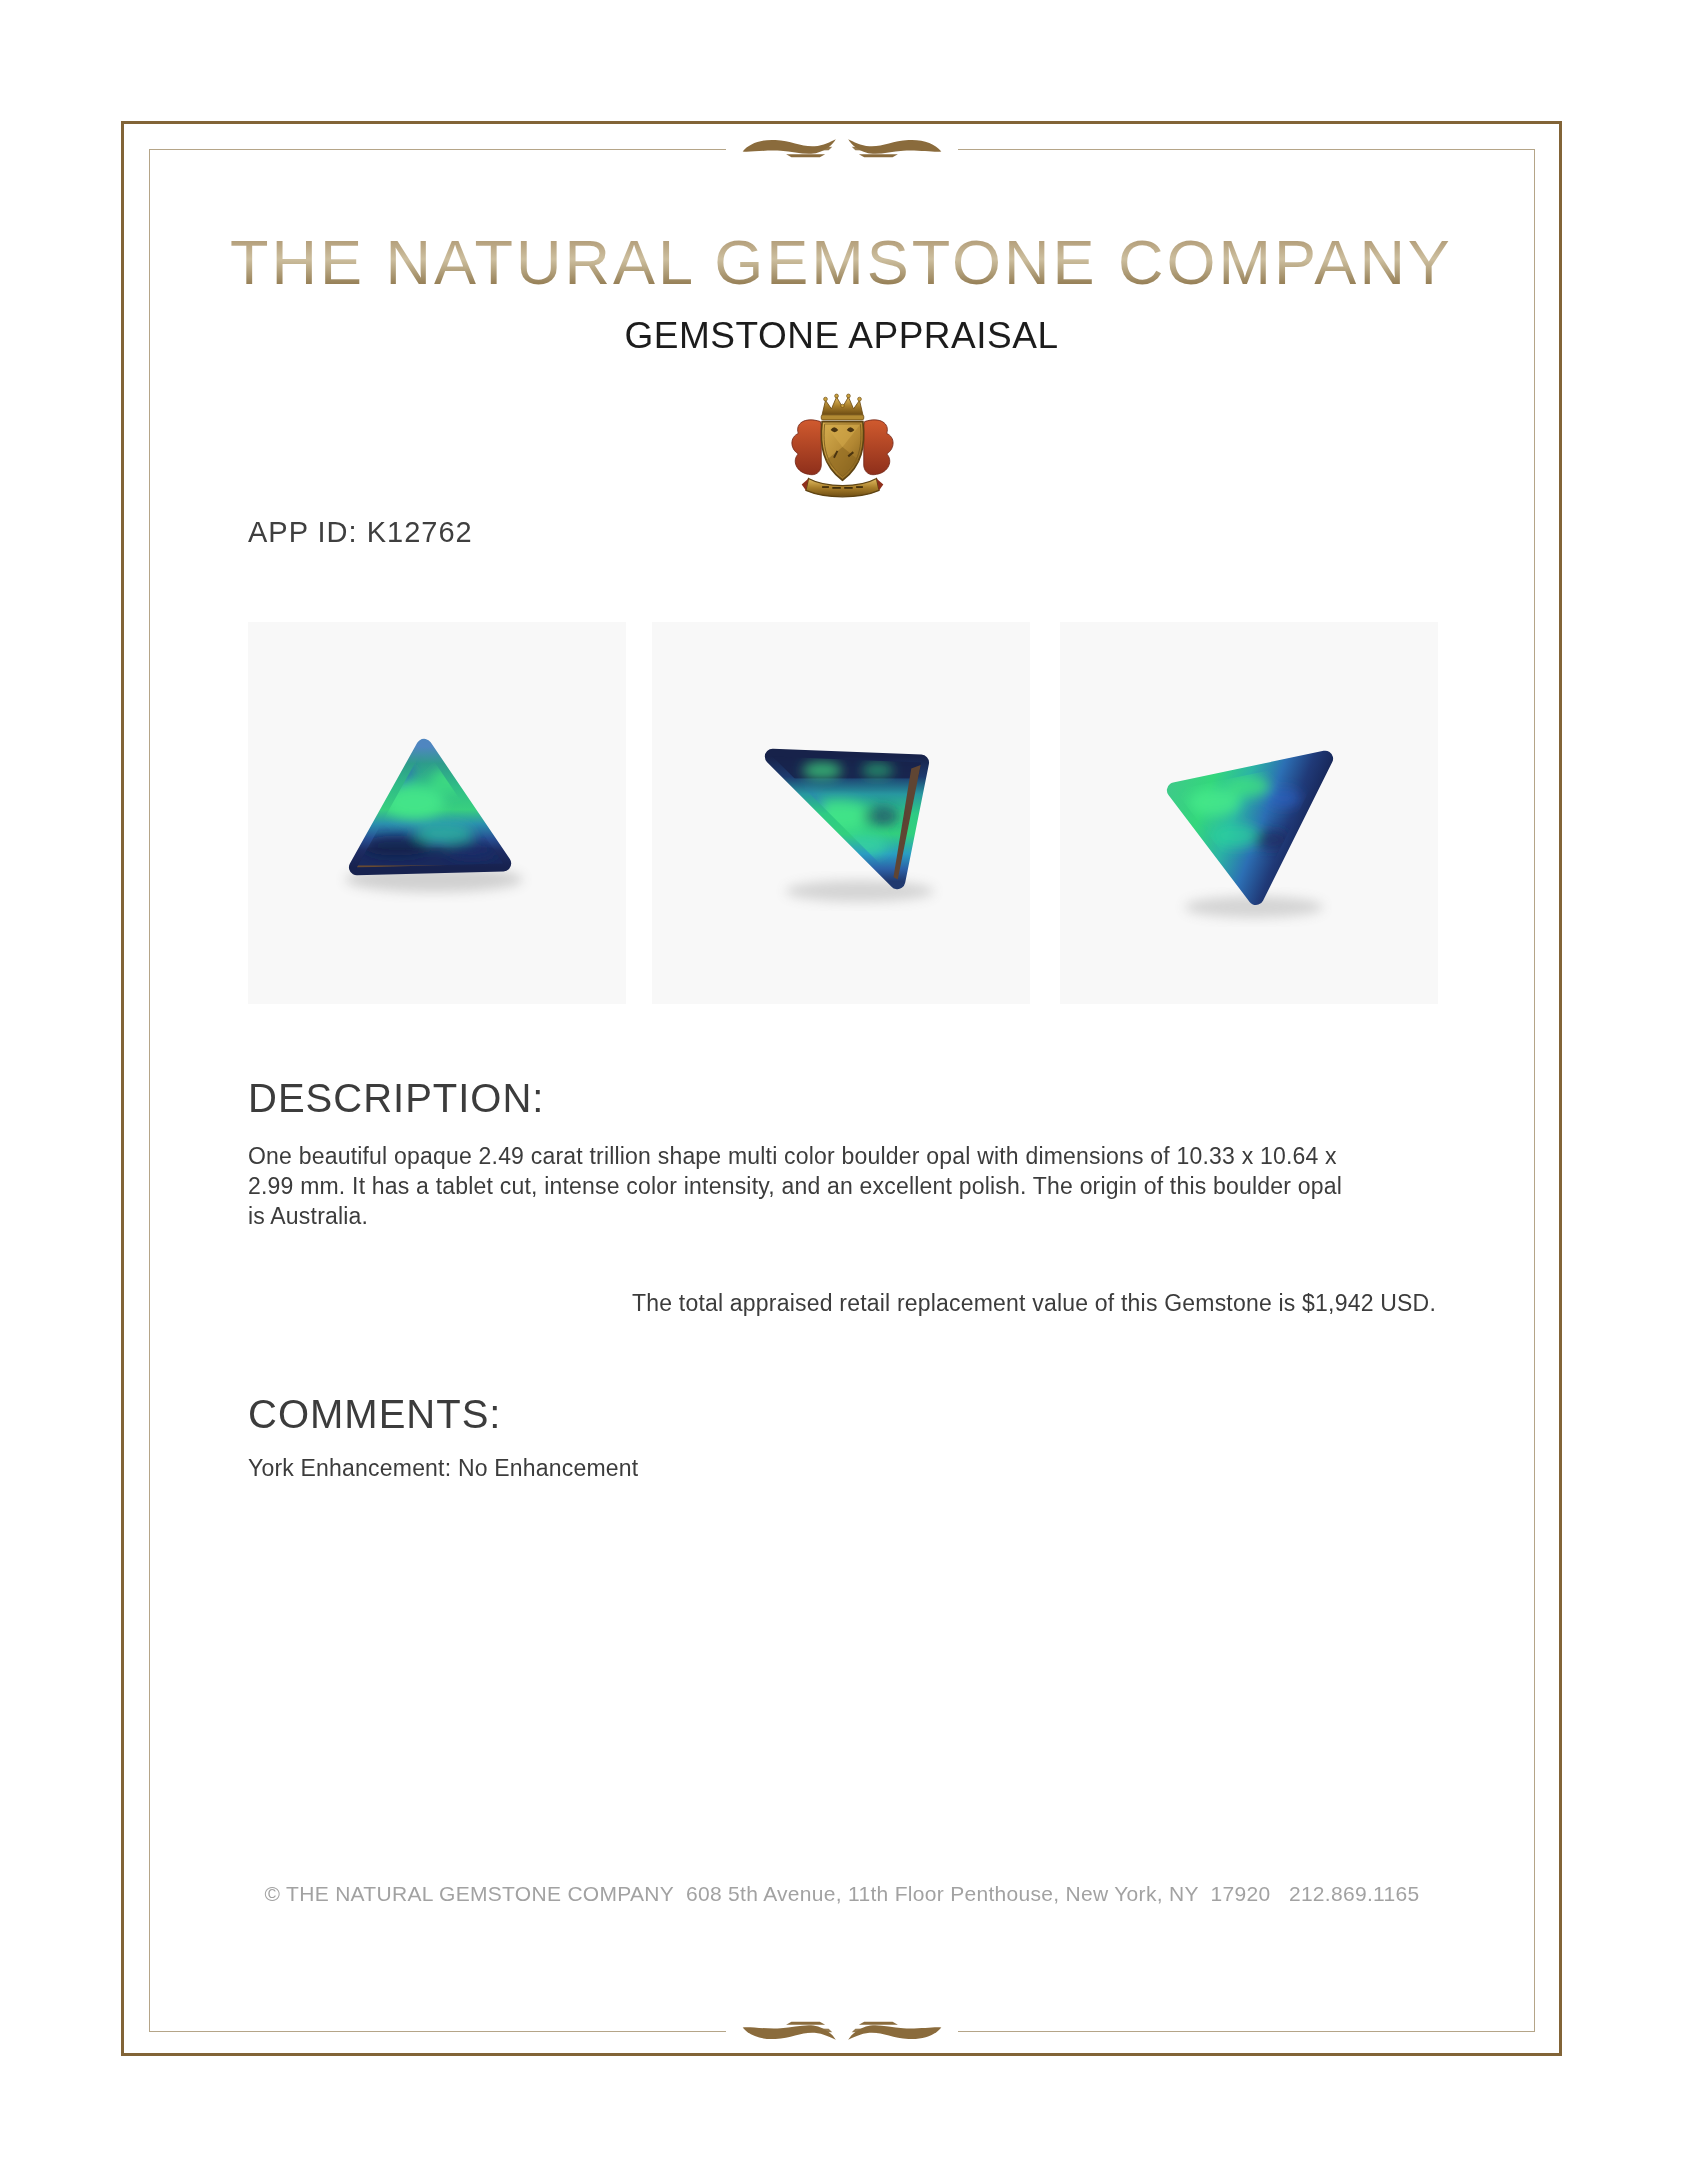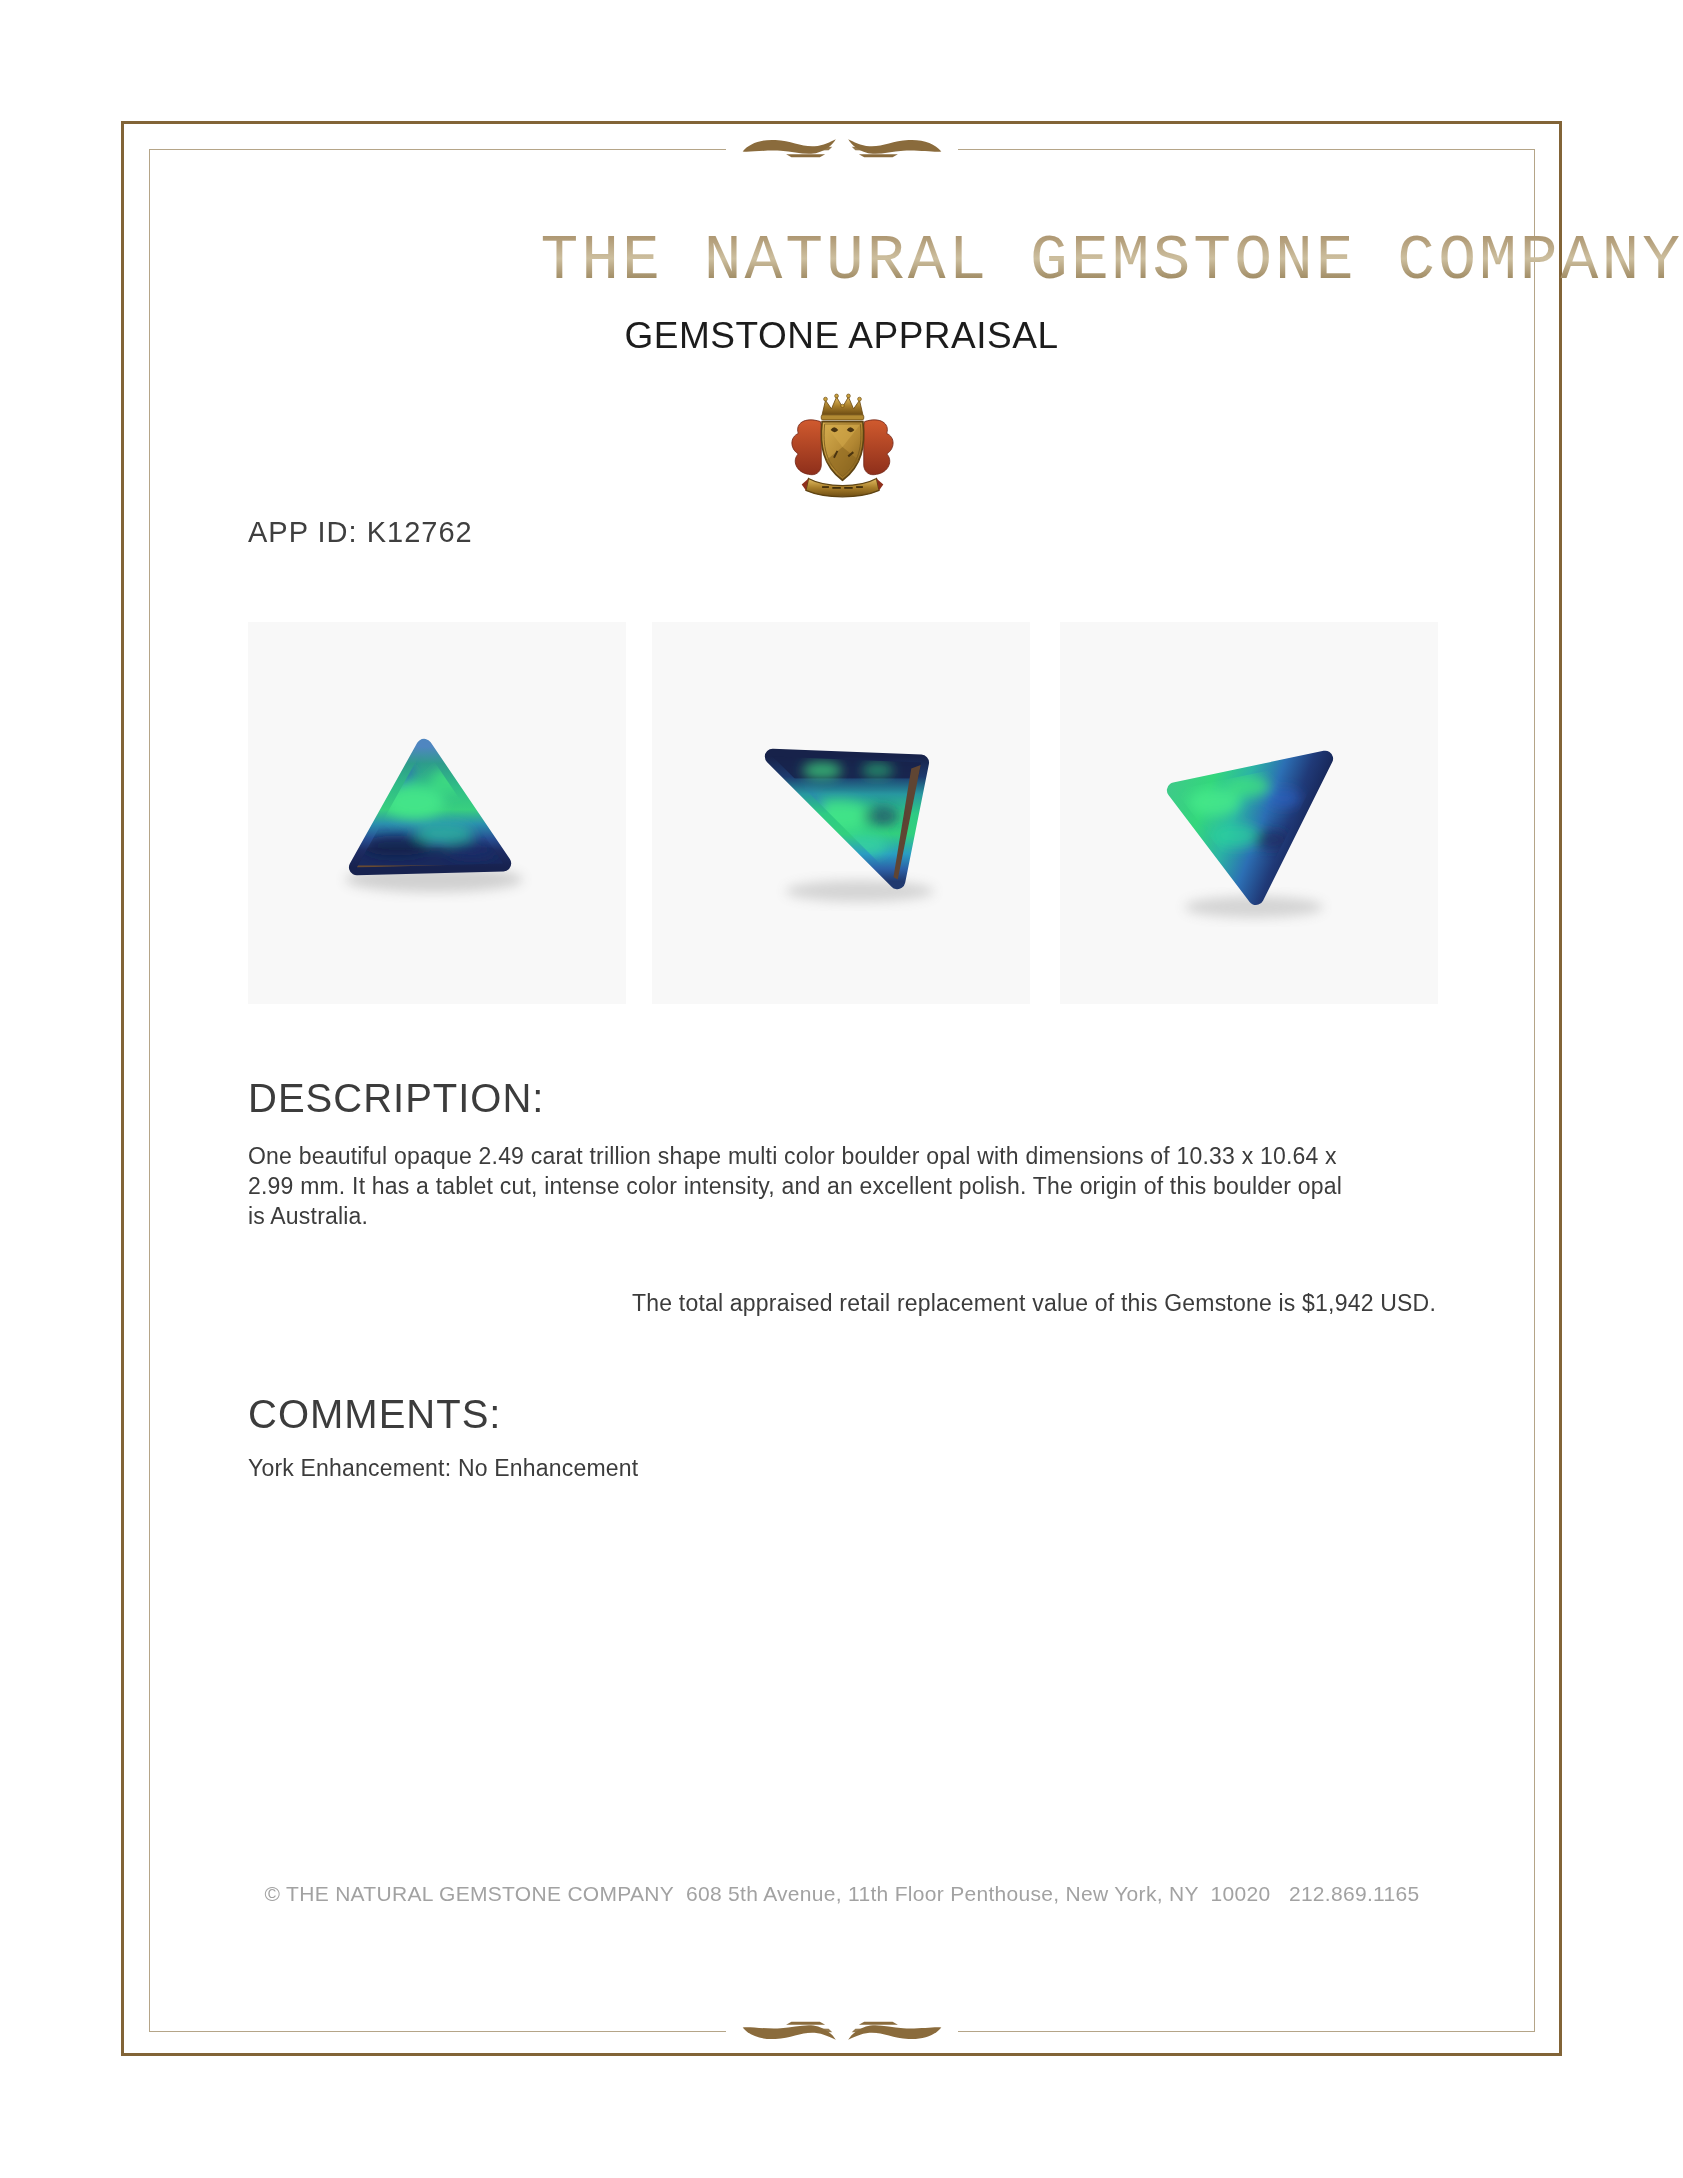--- a/index.html
+++ b/index.html
@@ -9,22 +9,22 @@
         border:3px solid #826437;box-sizing:border-box;}
   .inner-border{position:absolute;left:149px;top:149px;width:1386px;height:1883px;
         border:1px solid #b5a588;box-sizing:border-box;}
   .ornament{position:absolute;left:50%;transform:translateX(-50%);background:#ffffff;
         padding:0 14px;height:26px;}
   .ornament.top{top:136px;}
   .ornament.bottom{top:2019px;}
   .ornament.bottom svg{transform:scaleY(-1);}
   .ornament svg{display:block;width:204px;height:24px;}
 
-  .company-name{position:absolute;left:0;top:226px;width:100%;text-align:right;
-        font-family:Liberation Mono, monospace;font-weight:400;
+  .company-name{position:absolute;left:0;top:226px;width:100%;text-align:center;
+        font-family:Liberation Sans, sans-serif;font-weight:400;
         font-size:63px;letter-spacing:3px;margin:0;
         color:#9a8157;}
   @supports (-webkit-background-clip: text){
     .company-name{background:linear-gradient(180deg,#a8906a 8%,#cdbf9f 46%,#7e6437 96%);
         -webkit-background-clip:text;background-clip:text;color:transparent;}
   }
   .doc-type{position:absolute;left:0;top:315px;width:100%;text-align:center;
         font-size:37px;letter-spacing:0.5px;color:#1c1c1c;}
 
   .crest{position:absolute;left:50%;top:388px;margin-left:-59px;width:119px;height:125px;}
@@ -241,21 +241,21 @@
     </svg>
   </div>
 
   <div class="sec-heading h-desc">DESCRIPTION:</div>
   <div class="body-text desc-body">One beautiful opaque 2.49 carat trillion shape multi color boulder opal with dimensions of 10.33 x 10.64 x 2.99 mm. It has a tablet cut, intense color intensity, and an excellent polish. The origin of this boulder opal is Australia.</div>
   <div class="body-text value-line">The total appraised retail replacement value of this Gemstone is $1,942 USD.</div>
 
   <div class="sec-heading h-comm">COMMENTS:</div>
   <div class="body-text comm-enh">York Enhancement: No Enhancement</div>
 
-  <div class="footer f1">© THE NATURAL GEMSTONE COMPANY  608 5th Avenue, 11th Floor Penthouse, New York, NY  10020   212.869.1165</div>
+  <div class="footer f1">© THE NATURAL GEMSTONE COMPANY  608 5th Avenue, 11th Floor Penthouse, New York, NY  17920   212.869.1165</div>
 
   <div class="ornament bottom">
     <svg viewBox="0 0 230 26">
       <g id="wingL2" fill="#8a6b3c">
         <path d="M3,17 C10,8 24,3 40,4 C58,5 70,12 84,11 C94,10 102,6 108,3 C104,10 97,15 88,18 C76,22 62,17 46,16 C28,15 12,18 3,17 Z"></path>
         <path d="M52,20 L96,20 L90,23.5 L58,23.5 Z"></path>
         <path d="M62,13.5 L104,11.5 L100,15.5 L66,16.5 Z" opacity="0.9"></path>
       </g>
       <use href="#wingL2" transform="translate(230,0) scale(-1,1)"></use>
     </svg>

